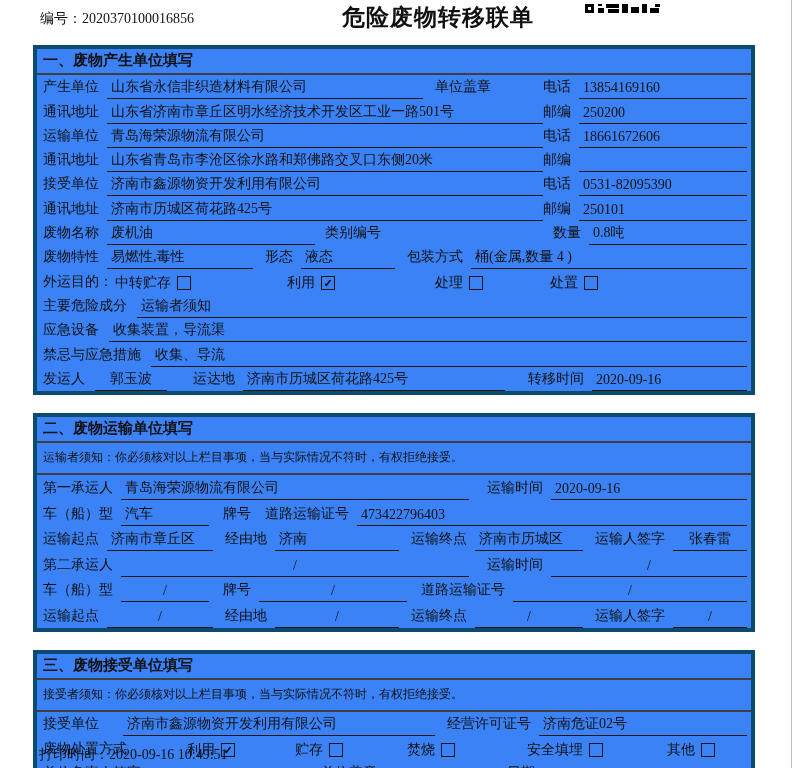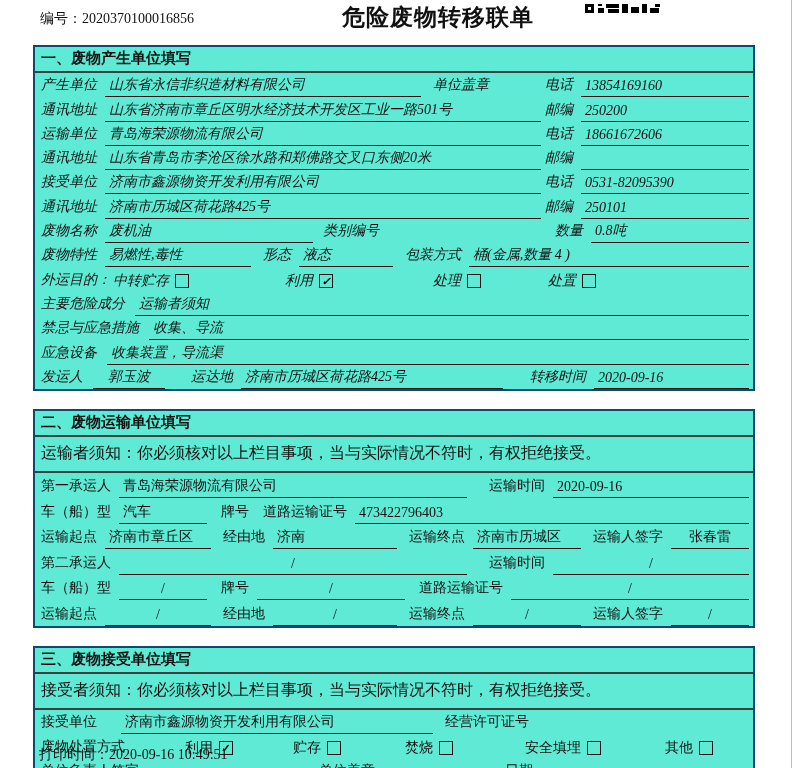--- a/index.html
+++ b/index.html
@@ -7,26 +7,26 @@
     width:796px;height:768px;position:relative;background:#ffffff;
     font-family:"Liberation Serif","DejaVu Serif",serif;
     color:#111;overflow:hidden;
   }
   .page-edge{position:absolute;top:0;bottom:0;right:4px;width:1px;background:#bdbdbd;}
   .hdr-serial{position:absolute;left:40px;top:10px;font-size:14px;white-space:nowrap;}
   .hdr-title{position:absolute;left:0;right:0;top:2px;text-align:center;margin-left:80px;
     font-size:23px;font-weight:bold;letter-spacing:1px;}
   .qr{position:absolute;left:585px;top:0;width:78px;height:10px;}
   .form{position:absolute;left:33px;top:45px;width:722px;}
-  .box{border:2px solid #0c4a6e;background:#5eead4;box-sizing:border-box;}
+  .box{border:4px solid #0c4a6e;background:#3b82f6;box-sizing:border-box;}
   .box + .box{margin-top:18px;}
   .sec-title{font-weight:bold;font-size:15px;padding:2px 6px 3px 6px;border-bottom:2px solid #3f3f3f;}
-  .notice{font-size:16px;padding:6px 8px 7px 6px;border-bottom:2px solid #3f3f3f;white-space:nowrap;}
+  .notice{font-size:12px;padding:6px 8px 7px 6px;border-bottom:2px solid #3f3f3f;white-space:nowrap;}
   .row{display:flex;align-items:flex-end;padding:0 4px 0 6px;font-size:14px;box-sizing:border-box;}
-  .s1 .row{height:24.3px;font-style:italic;}
+  .s1 .row{height:24.3px;}
   .s2 .row{height:25.5px;}
   .s3 .row{height:24.5px;}
   .lbl{white-space:nowrap;padding-bottom:3px;flex:none;}
   .val{border-bottom:1px solid #161616;padding:0 4px 2px 4px;white-space:nowrap;overflow:hidden;
        box-sizing:border-box;flex:none;}
   .fill{flex:1 1 auto;}
   .c{text-align:center;}
   .mla{margin-left:auto;}
   .opt{display:flex;align-items:center;white-space:nowrap;padding-bottom:2px;}
   .opt .olbl{margin-right:6px;}
@@ -144,27 +144,27 @@
         <span class="cb"></span>
       </span>
     </div>
 
     <div class="row">
       <span class="lbl" style="margin-right:10px">主要危险成分</span>
       <span class="val fill">运输者须知</span>
     </div>
 
     <div class="row">
+      <span class="lbl" style="margin-right:10px">应急设备</span>
+      <span class="val fill">收集装置，导流渠</span>
+    </div>
+
+    <div class="row">
       <span class="lbl" style="margin-right:10px">禁忌与应急措施</span>
       <span class="val fill">收集、导流</span>
-    </div>
-
-    <div class="row">
-      <span class="lbl" style="margin-right:10px">应急设备</span>
-      <span class="val fill">收集装置，导流渠</span>
     </div>
 
     <div class="row">
       <span class="lbl" style="margin-right:10px">发运人</span>
       <span class="val c" style="width:72px">郭玉波</span>
       <span class="lbl" style="margin-left:26px">运达地</span>
       <span class="val" style="width:262px;margin-left:8px">济南市历城区荷花路425号</span>
       <span class="lbl mla">转移时间</span>
       <span class="val" style="width:155px;margin-left:8px">2020-09-16</span>
     </div>
@@ -229,20 +229,21 @@
   </div>
 
   <div class="box s3">
     <div class="sec-title">三、废物接受单位填写</div>
     <div class="notice">接受者须知：你必须核对以上栏目事项，当与实际情况不符时，有权拒绝接受。</div>
 
     <div class="row">
       <span class="lbl">接受单位</span>
       <span class="val" style="width:312px;margin-left:24px">济南市鑫源物资开发利用有限公司</span>
       <span class="lbl" style="margin-left:12px">经营许可证号</span>
+      <span class="val fill" style="margin-left:8px">济南危证02号</span>
     </div>
 
 
     <div class="row">
       <span class="lbl">废物处置方式</span>
       <span class="opt" style="margin-left:60px">
         <span class="olbl">利用</span>
         <span class="cb">✓</span>
       </span>
       <span class="opt" style="margin-left:60px">

